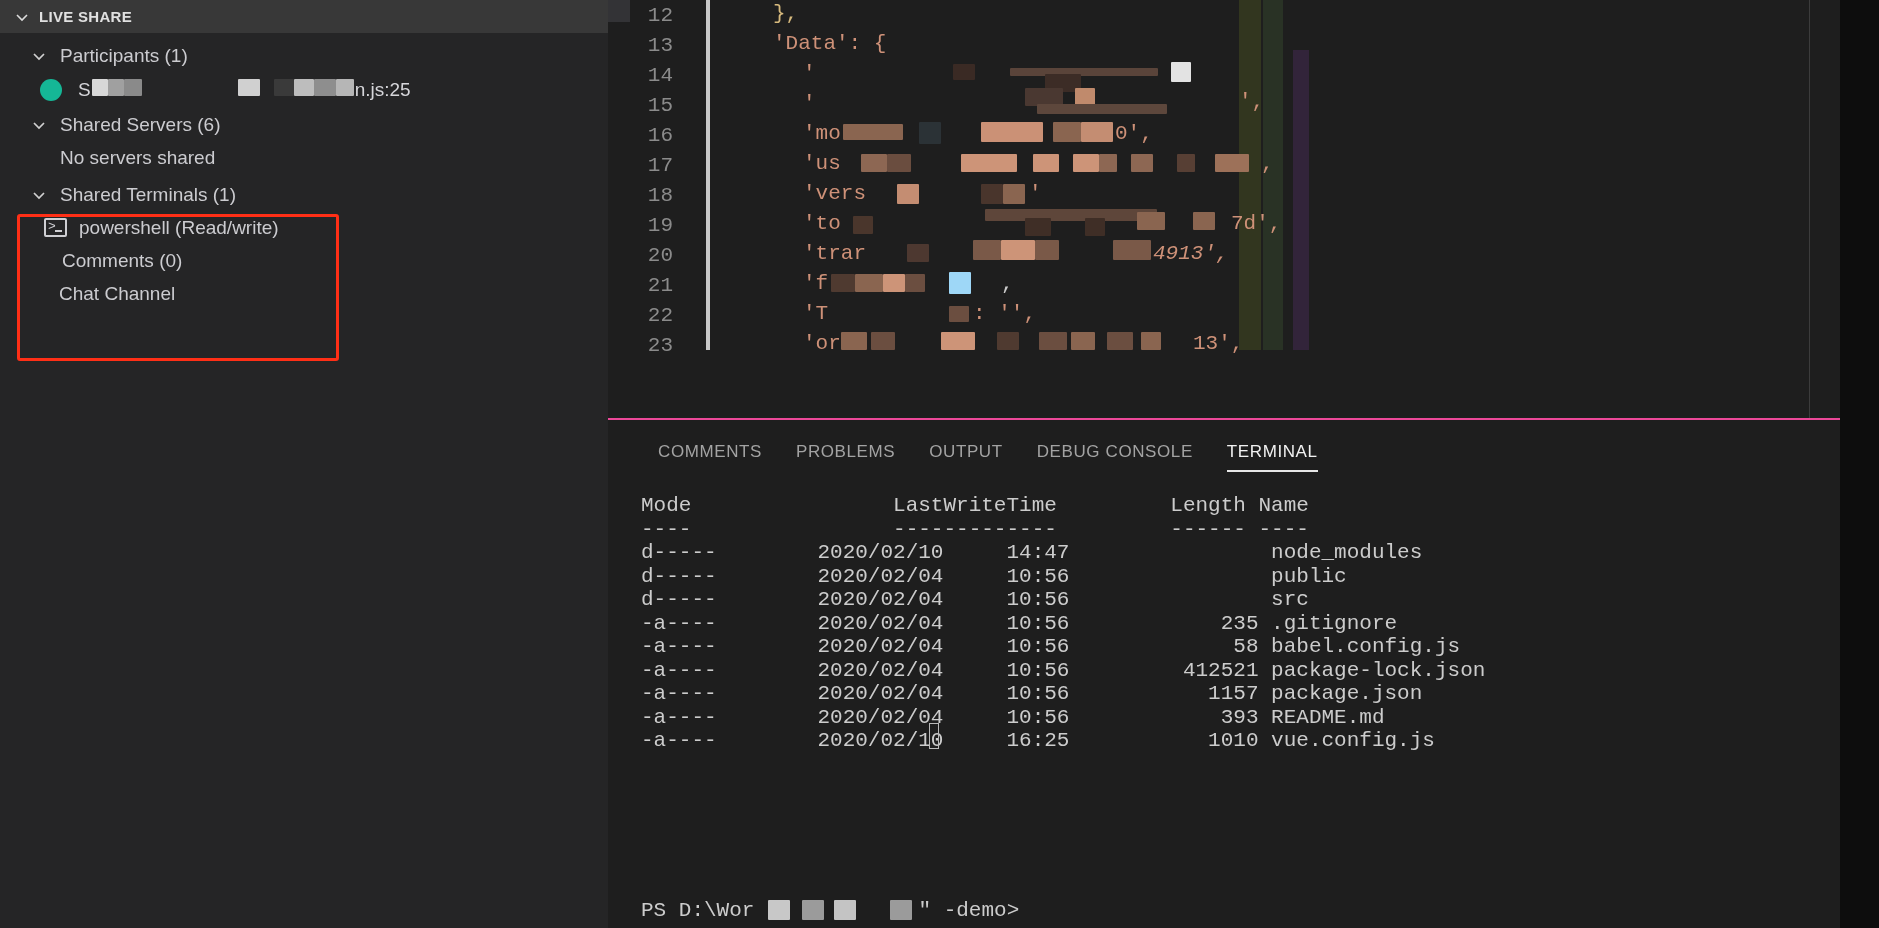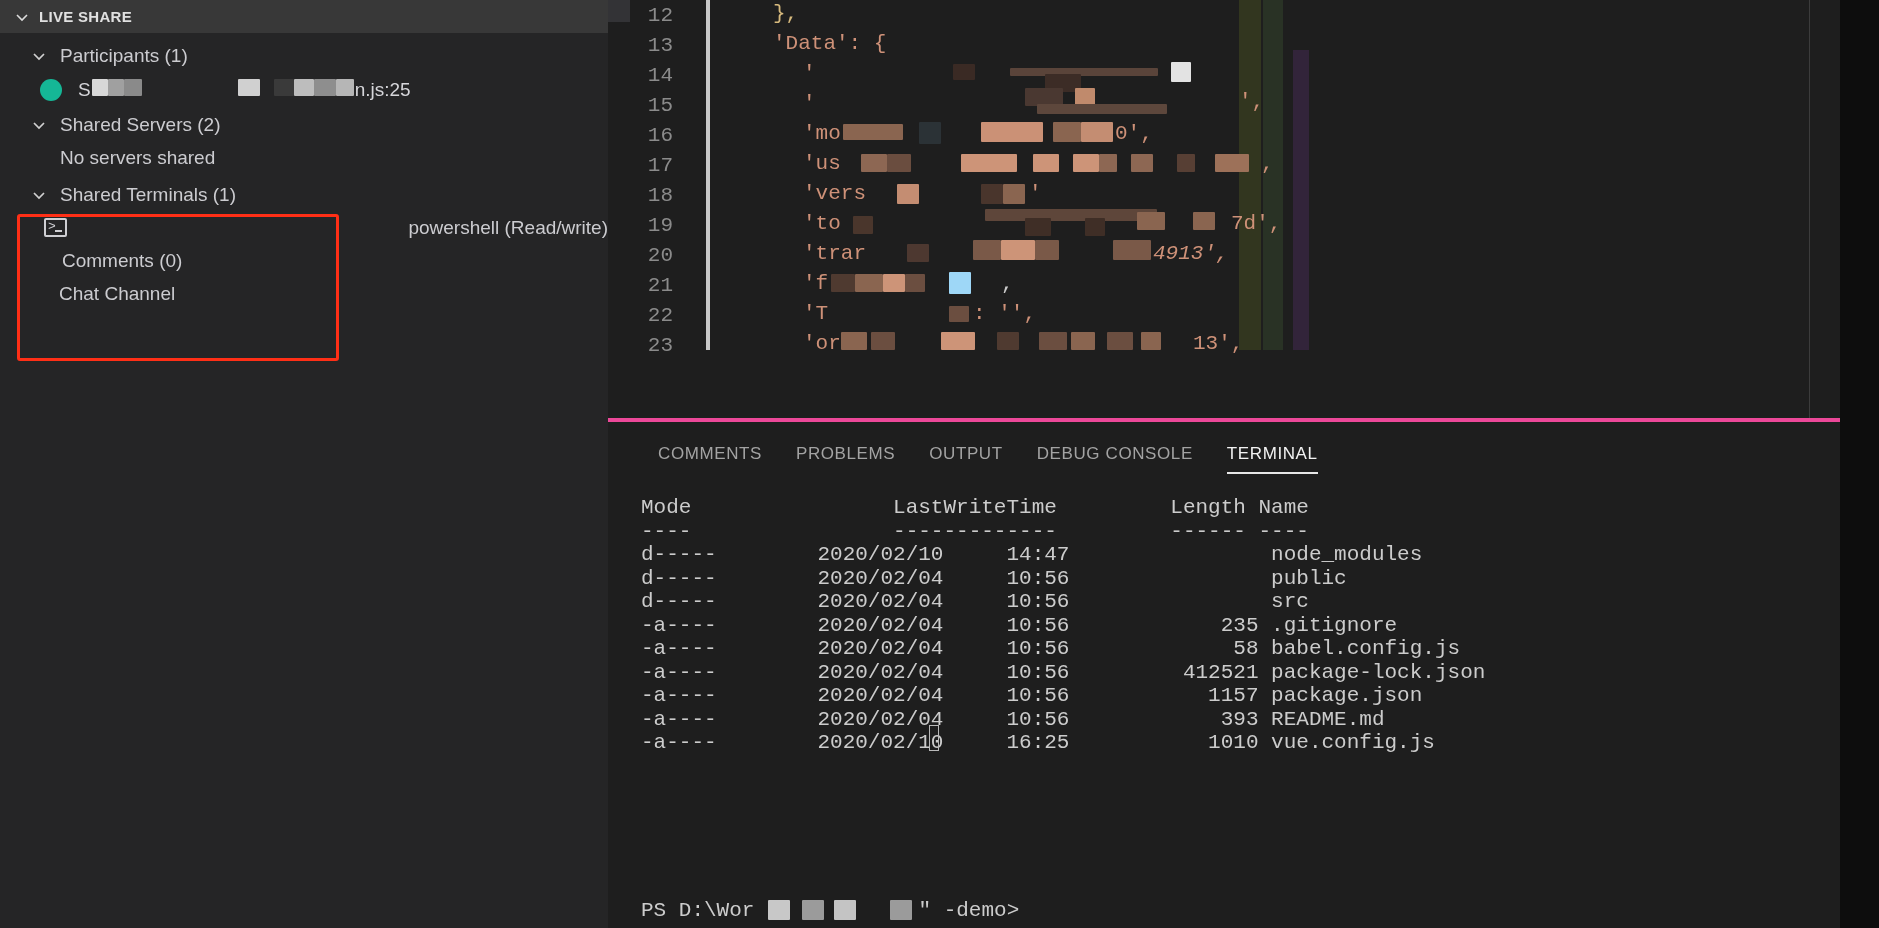--- a/index.html
+++ b/index.html
@@ -137,21 +137,21 @@
   .s-pun  { color: #cccccc; }
   .s-brc  { color: #d7ba7d; }
   .blk { position: absolute; display: inline-block; border-radius: 1px; }
 
   
   #panel {
     position: absolute;
     left: 608px; top: 418px;
     width: 1232px; height: 510px;
     background: #1e1e1e;
-    border-top: 4px solid #ec4899;
+    border-top: 2px solid #ec4899;
   }
   #panel-tabs {
     display: flex; align-items: flex-end;
     height: 52px;
     padding-left: 33px;
     gap: 0px;
   }
   .ptab {
     font-size: 17px;
     color: #a3a3a3;
@@ -247,36 +247,36 @@
             <span style="margin-left:1px;">n.js:25</span>
         </span>
       </div>
 
       <div class="tree-row twist">
         <span class="chev">
           <svg viewBox="0 0 18 18" width="18" height="18">
               <path d="M4 7 L9 12 L14 7" fill="none" stroke="#d0d0d0" stroke-width="1.7"></path>
             </svg>
         </span>
-        <span>Shared Servers (2)</span>
+        <span>Shared Servers (6)</span>
       </div>
       <div class="tree-row leaf">
         <span>No servers shared</span>
       </div>
 
       <div class="tree-row twist" style="margin-top:4px;">
         <span class="chev">
           <svg viewBox="0 0 18 18" width="18" height="18">
               <path d="M4 7 L9 12 L14 7" fill="none" stroke="#d0d0d0" stroke-width="1.7"></path>
             </svg>
         </span>
         <span>Shared Terminals (1)</span>
       </div>
 
-      <div class="tree-row leaf2" style="padding-left:44px;justify-content:space-between;">
+      <div class="tree-row leaf2" style="padding-left:44px;">
         <span class="term-ico"></span>
         <span>powershell (Read/write)</span>
       </div>
 
       <div class="tree-row leaf" style="padding-left:62px;">
         <span>Comments (0)</span>
       </div>
 
       <div class="tree-row leaf" style="padding-left:59px;">
         <span>Chat Channel</span>

